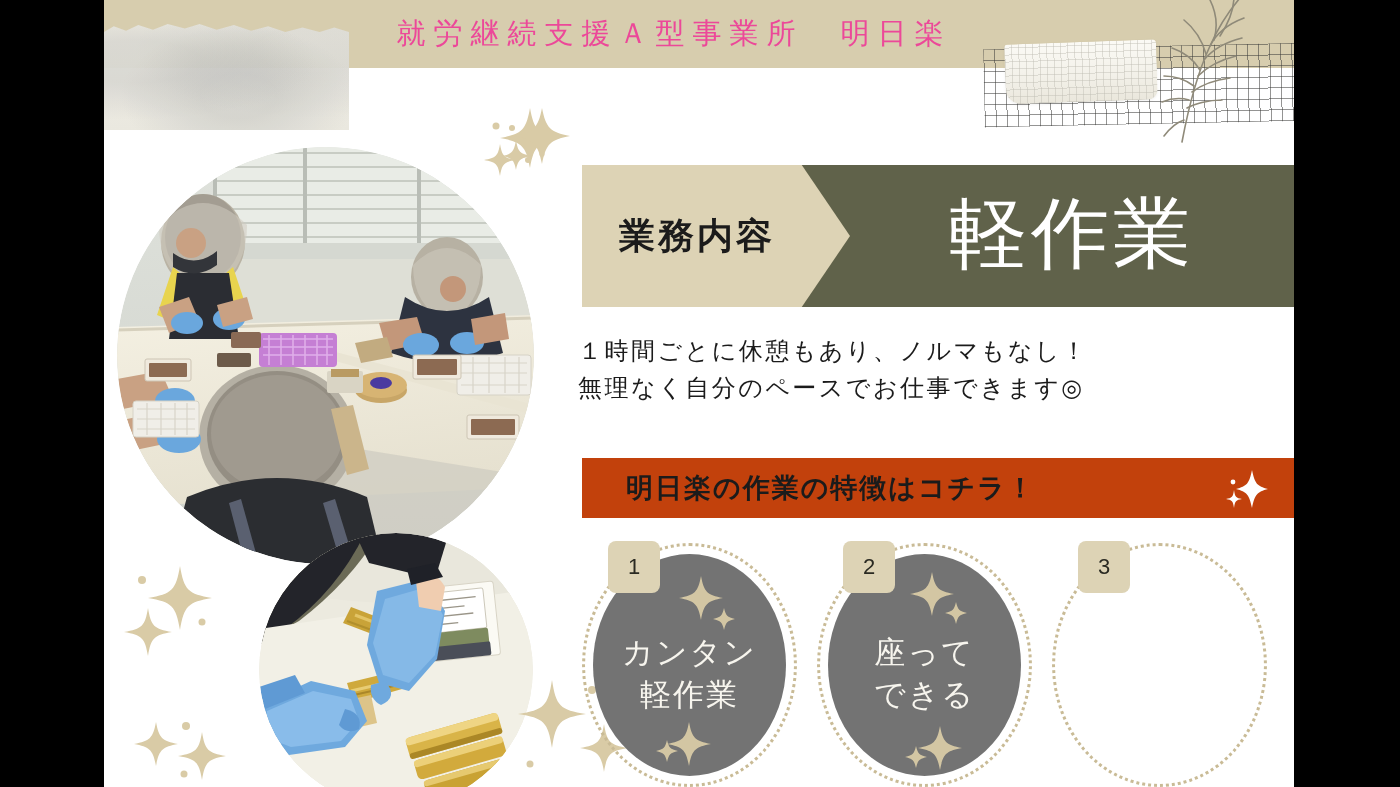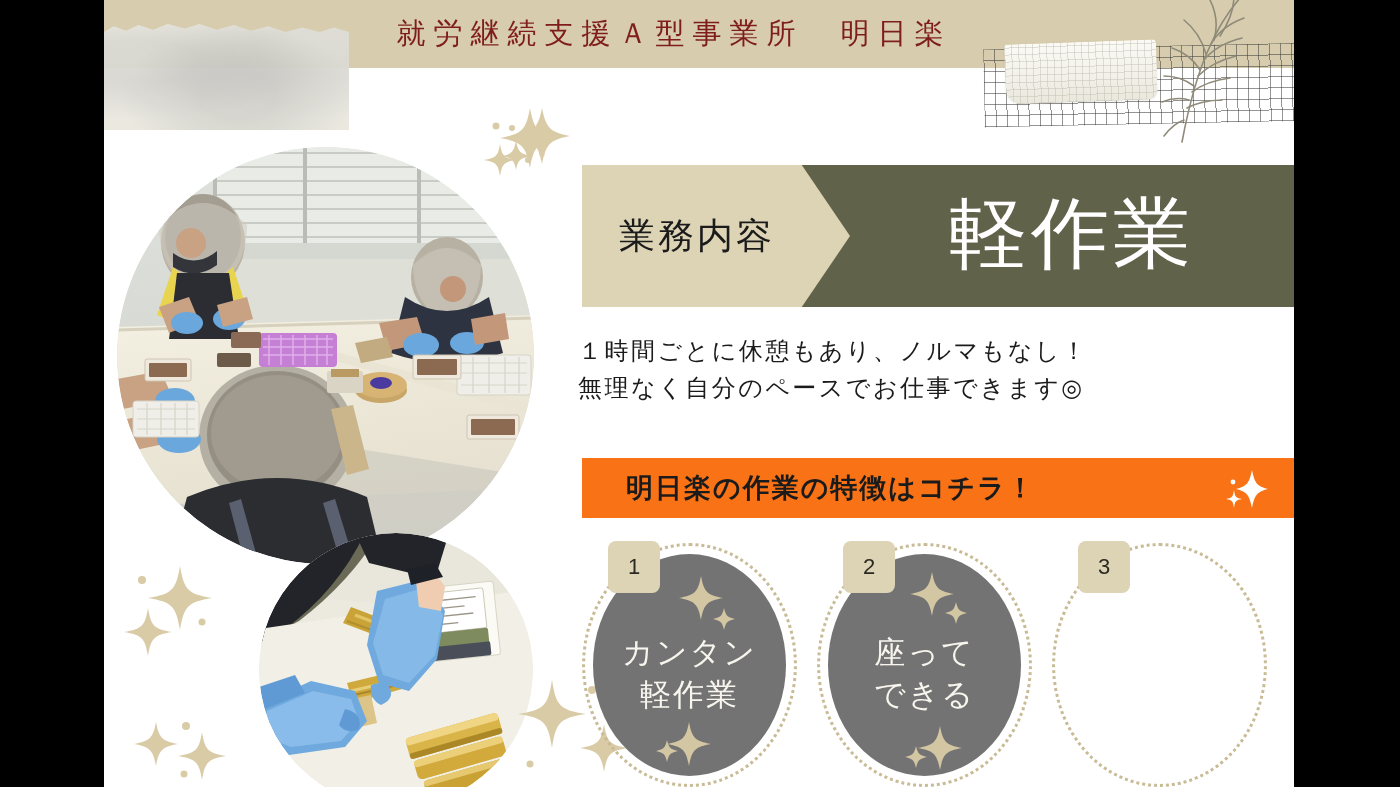--- a/index.html
+++ b/index.html
@@ -19,21 +19,21 @@
   }
 
   
   .header-band{
     position:absolute;left:0;top:0;width:1190px;height:68px;
     background:#d7cdae;
   }
   .header-title{
     position:absolute;left:0;top:0;width:1134px;height:68px;
     display:flex;align-items:center;justify-content:center;
-    font-size:29px;letter-spacing:8px;color:#7f1d1d;
+    font-size:29px;letter-spacing:8px;color:#ec4899;
     font-weight:400;white-space:nowrap;
     padding-left:6px;box-sizing:border-box;
   }
 
   
   .torn-paper{
     position:absolute;left:0px;top:16px;width:245px;height:114px;
     background:
       radial-gradient(ellipse at 12% 40%, rgba(180,180,178,.35) 0 22%, rgba(0,0,0,0) 60%),
       radial-gradient(ellipse at 55% 70%, rgba(165,167,166,.32) 0 20%, rgba(0,0,0,0) 62%),
@@ -86,40 +86,40 @@
     background:#60624a;overflow:hidden;
   }
   .biz-left{
     position:absolute;left:0;top:0;width:268px;height:142px;
     background:#ddd3b5;
     clip-path:polygon(0 0,82% 0,100% 50%,82% 100%,0 100%);
   }
   .biz-left-label{
     position:absolute;left:0;top:0;width:230px;height:142px;
     display:flex;align-items:center;justify-content:center;
-    font-size:36px;letter-spacing:3px;color:#1b1b1b;
+    font-size:36px;letter-spacing:3px;color:#1b1b1b;font-weight:bold;
   }
   .biz-right-label{
     position:absolute;left:268px;top:0;width:444px;height:142px;
     display:flex;align-items:center;justify-content:center;
     font-size:78px;letter-spacing:4px;color:#ffffff;font-weight:400;
     padding-bottom:4px;box-sizing:border-box;
   }
 
   
   .desc{
     position:absolute;left:474px;top:332px;width:716px;
     font-size:24px;line-height:1.55;letter-spacing:2.5px;color:#1b1b1b;
   }
   .desc div{white-space:nowrap;}
 
   
   .feature-band{
     position:absolute;left:478px;top:458px;width:712px;height:60px;
-    background:#f97316;
+    background:#c2410c;
   }
   .feature-band-label{
     position:absolute;left:44px;top:0;height:60px;display:flex;align-items:center;
     font-size:27px;letter-spacing:2px;color:#1b1b1b;font-weight:700;white-space:nowrap;
   }
   .feature-band-sparkle{position:absolute;right:26px;top:10px;width:42px;height:42px;}
 
   
   .circles{position:absolute;left:478px;top:543px;width:712px;height:244px;}
   .circle-wrap{position:absolute;top:0;width:215px;height:244px;}

